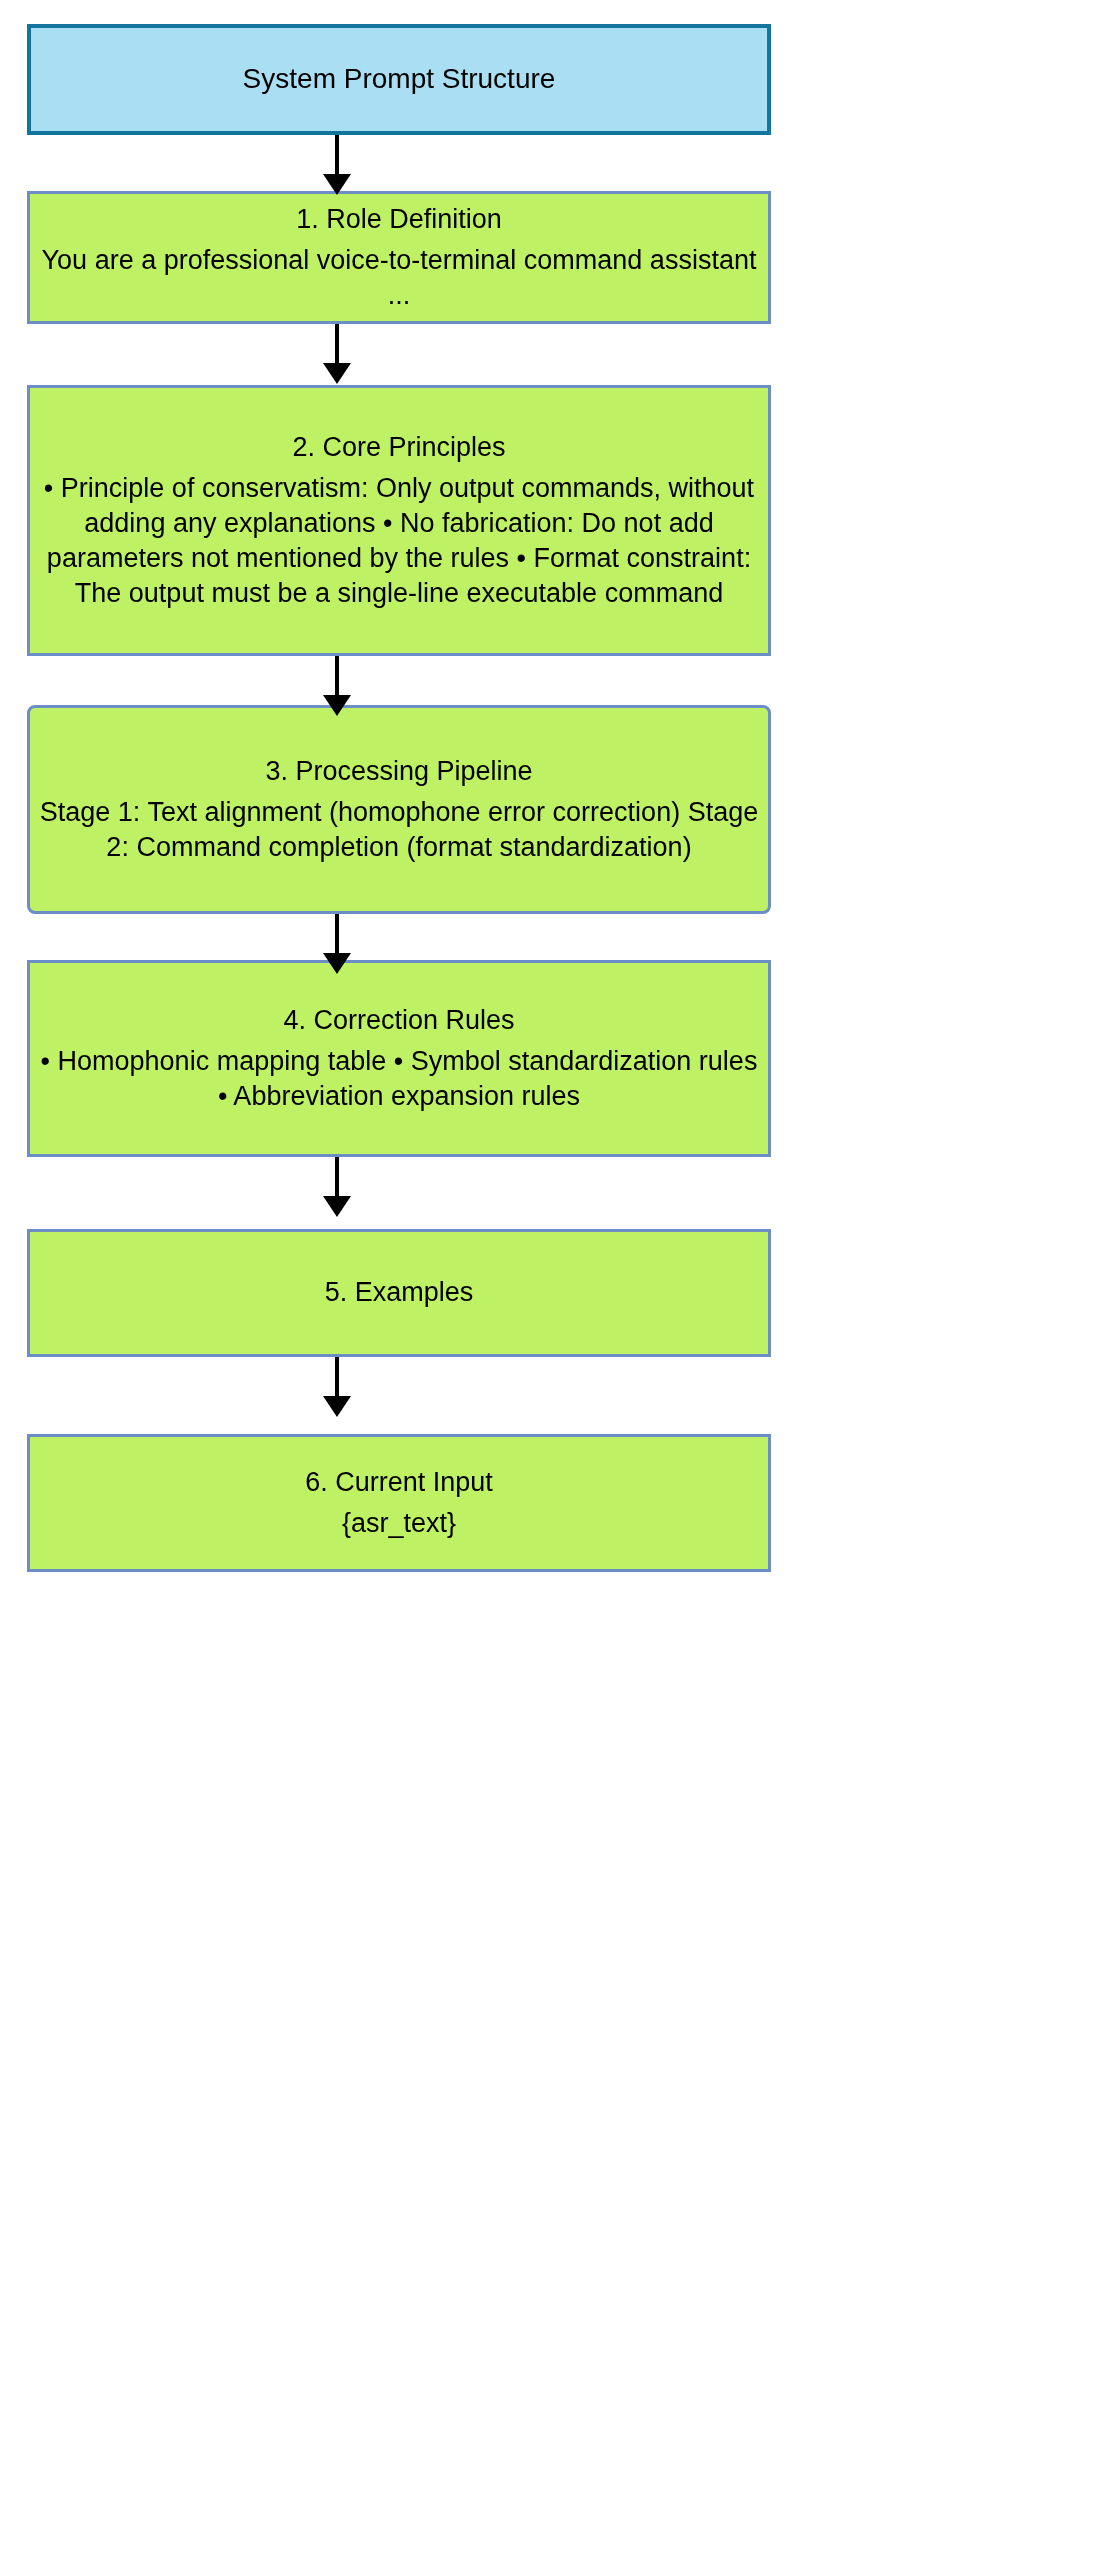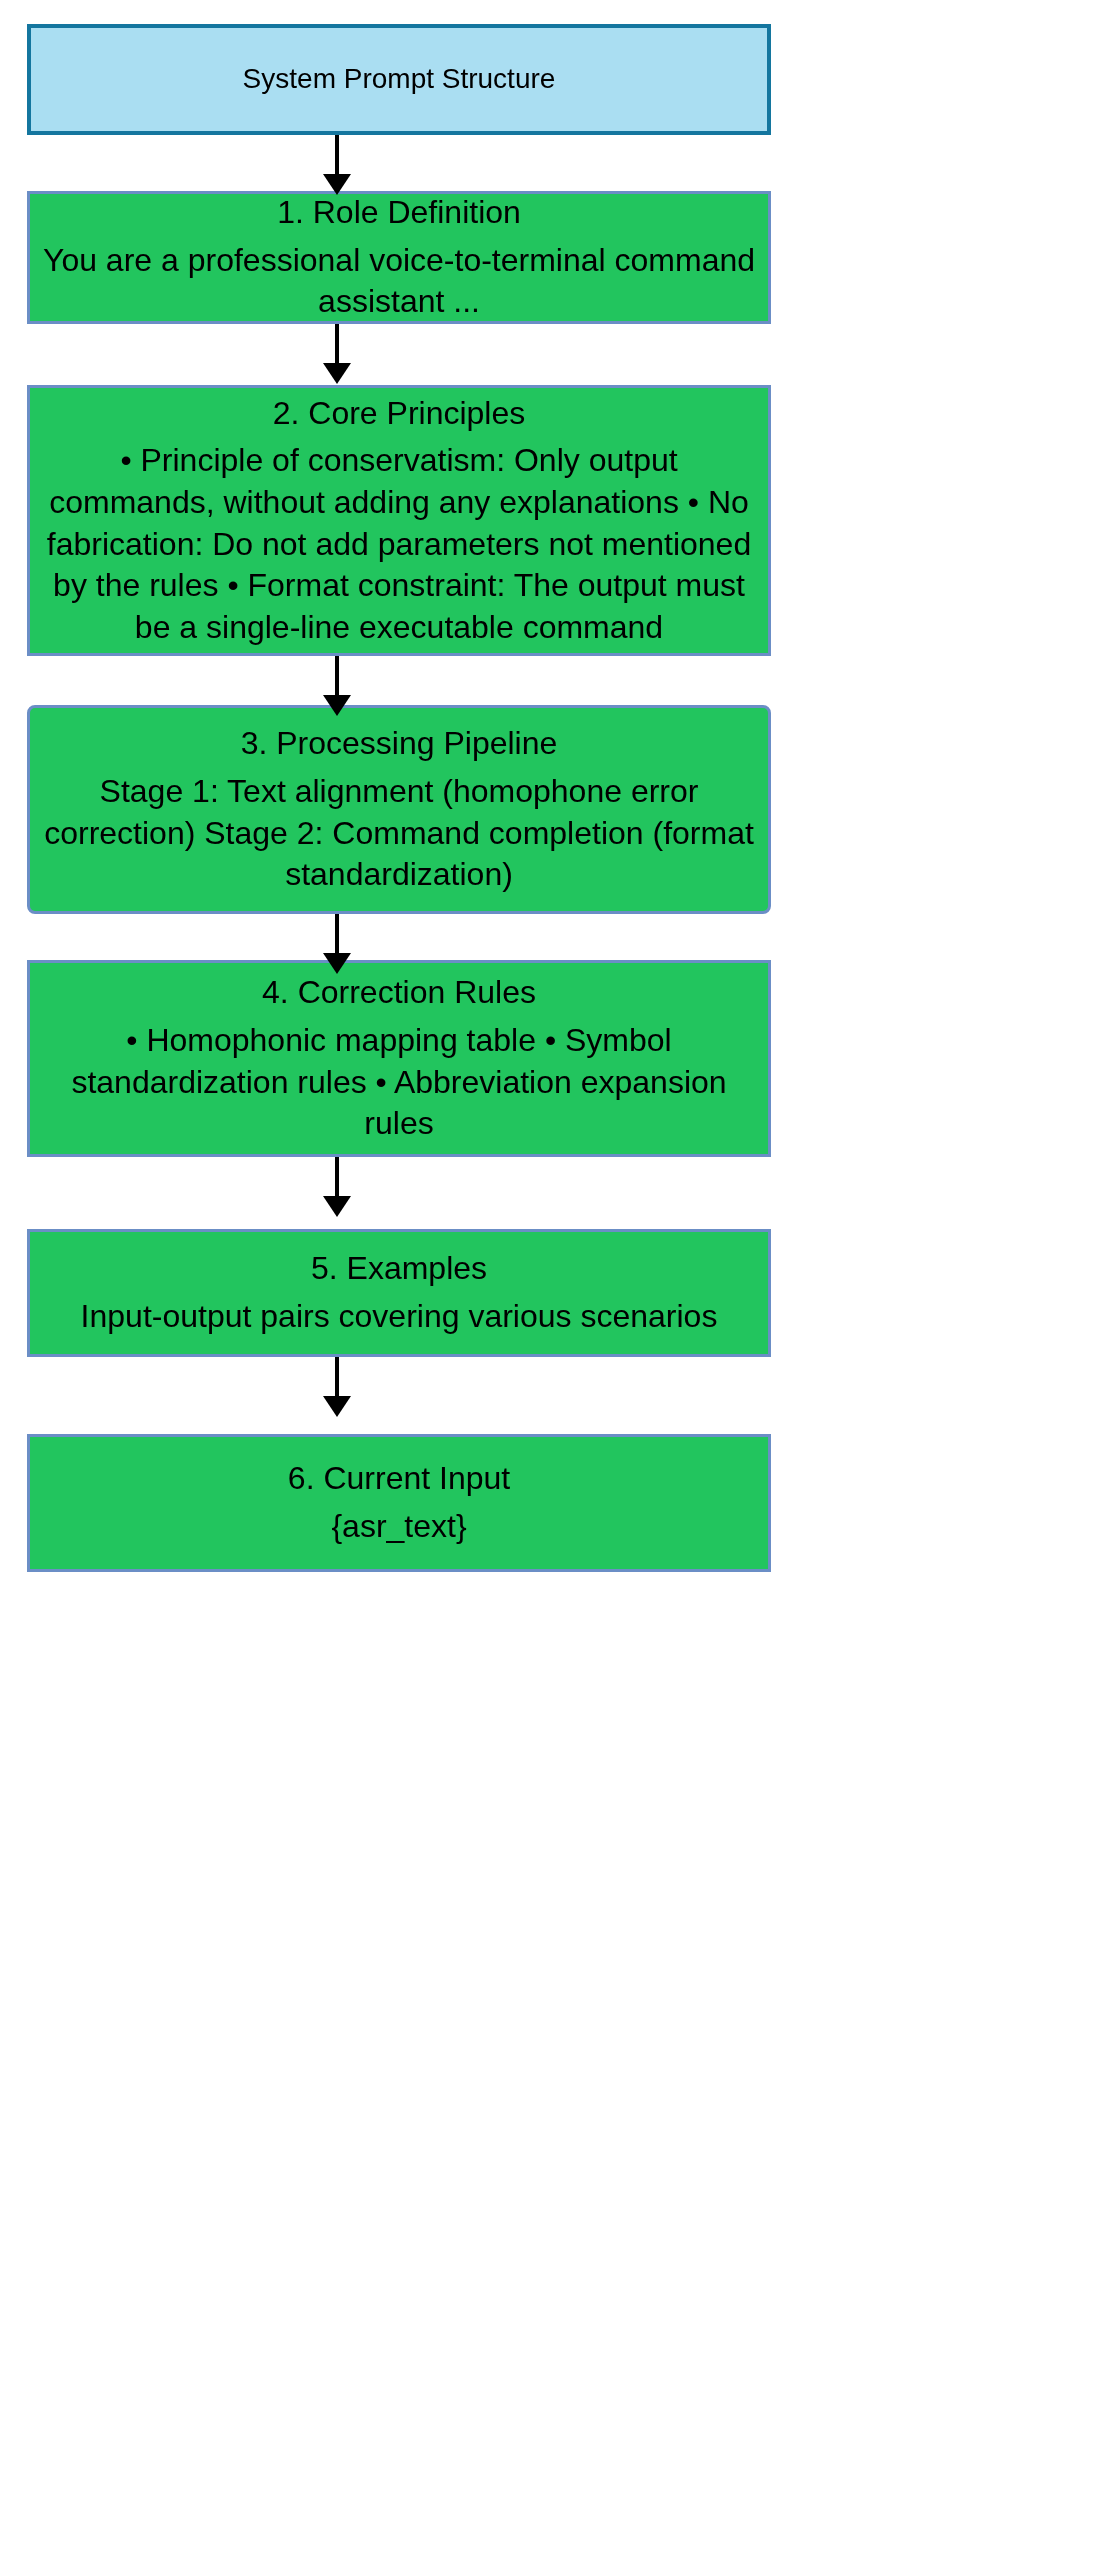--- a/index.html
+++ b/index.html
@@ -44,23 +44,23 @@
   }
   
   .node.root {
     background: #aadef2;
     border: 4px solid #14769f;
     height: 111px;
     font-size: 28px;
   }
   
   .node.step {
-    background: #22c55e;
+    background: #bef264;
     border: 3px solid #6b8ec6;
-    font-size: 32px;
+    font-size: 27px;
   }
   .node .title {
     display: block;
   }
   .node .body {
     display: block;
     margin-top: 6px;
   }
   
   .arrow {
@@ -152,21 +152,20 @@
       <span class="line body">• Homophonic mapping table • Symbol standardization rules • Abbreviation expansion rules</span>
     </div>
 
     <div class="arrow a5">
       <span class="shaft"></span>
       <span class="head"></span>
     </div>
 
     <div class="node step h-examples">
       <span class="line title">5. Examples</span>
-      <span class="line body">Input-output pairs covering various scenarios</span>
     </div>
 
     <div class="arrow a6">
       <span class="shaft"></span>
       <span class="head"></span>
     </div>
 
     <div class="node step h-input">
       <span class="line title">6. Current Input</span>
       <span class="line body">{asr_text}</span>

